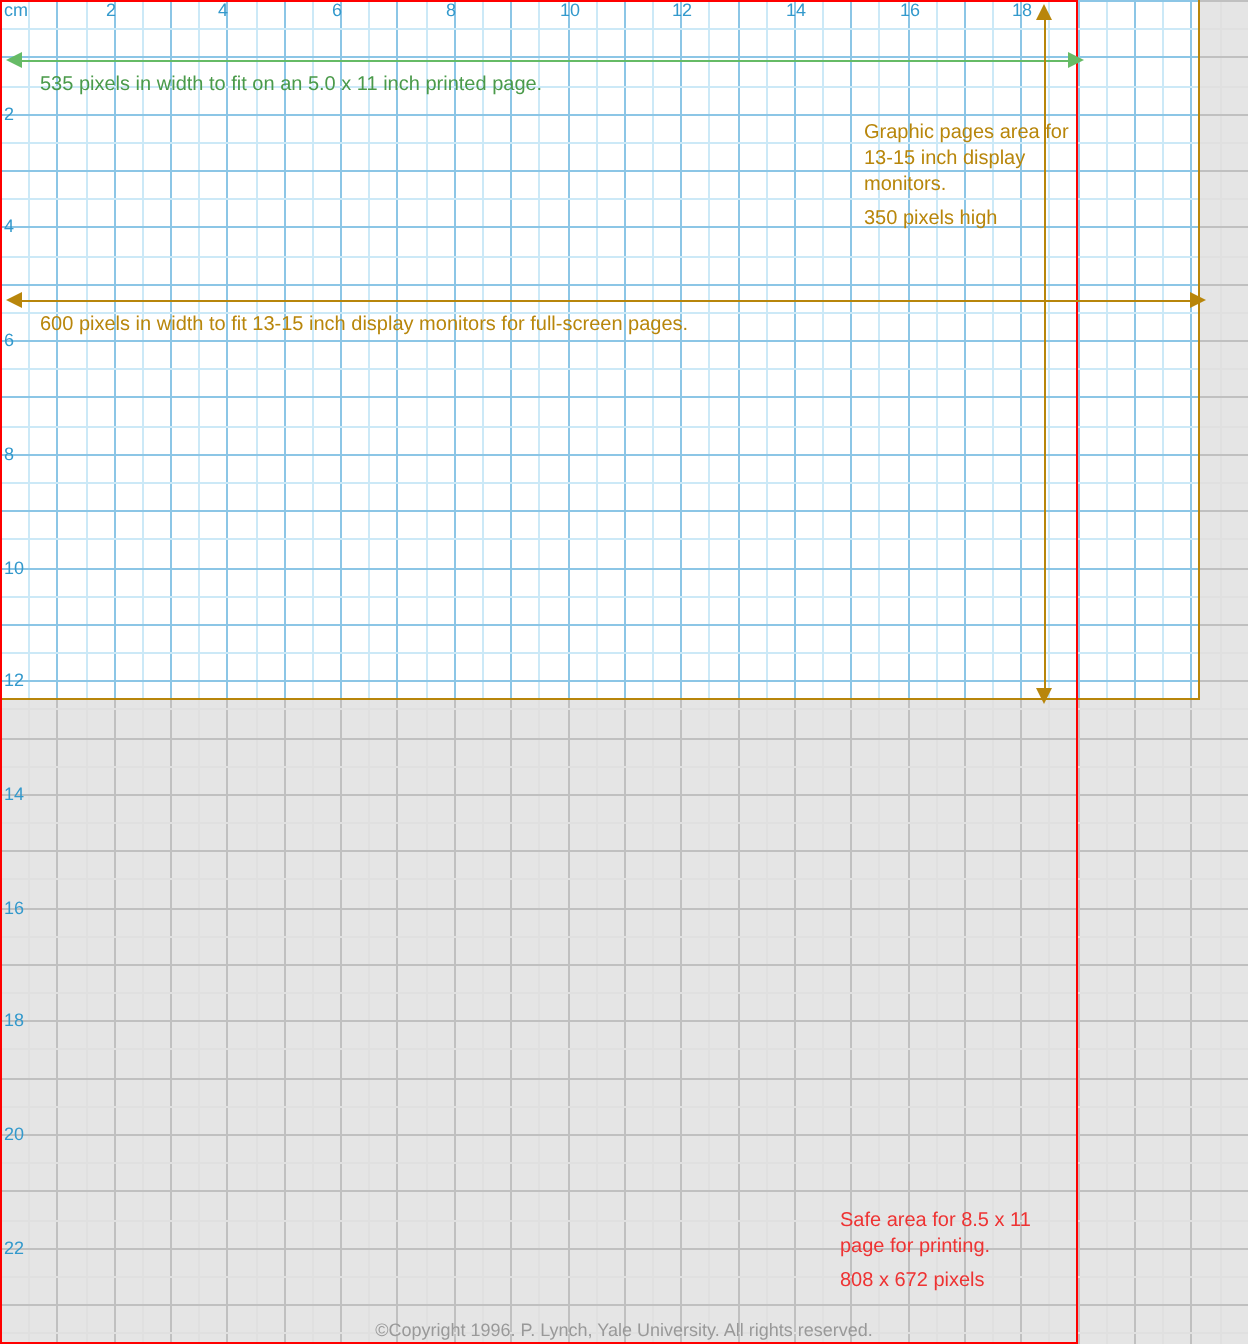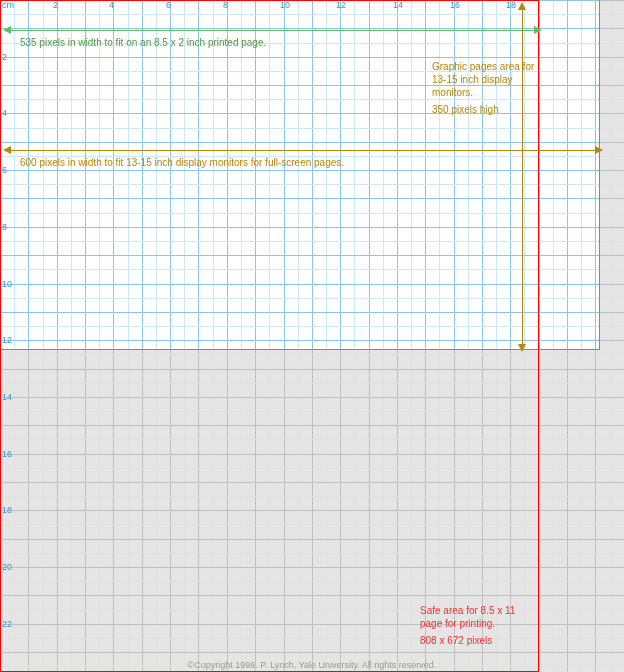--- a/index.html
+++ b/index.html
@@ -280,21 +280,21 @@
       <span class="tick-label" style="left: 2px; top: 619px;">22</span>
     </div>
 
   <div class="border-brown" style="left:0; top:0; width:600px; height:350px; border-left:none; border-top:none;"></div>
 
   <div class="border-red" style="left:0; top:0; width:539px; height:672px; border-left:1px solid #ff0000;"></div>
 
   <div class="arrow-line green-line" style="left:10px; top:30px; width:525px;"></div>
   <div class="arrowhead" style="left:3px; top:26px; border-top:4px solid transparent; border-bottom:4px solid transparent; border-right:8px solid #66bb66;"></div>
   <div class="arrowhead" style="left:534px; top:26px; border-top:4px solid transparent; border-bottom:4px solid transparent; border-left:8px solid #66bb66;"></div>
-  <div class="txt green-txt" style="left:20px; top:36px; width:500px;">535 pixels in width to fit on an 8.5 x 2 inch printed page.</div>
+  <div class="txt green-txt" style="left:20px; top:36px; width:500px;">535 pixels in width to fit on an 5.0 x 11 inch printed page.</div>
 
   <div class="arrow-line brown-line" style="left:10px; top:150px; width:586px;"></div>
   <div class="arrowhead" style="left:3px; top:146px; border-top:4px solid transparent; border-bottom:4px solid transparent; border-right:8px solid #b8860b;"></div>
   <div class="arrowhead" style="left:595px; top:146px; border-top:4px solid transparent; border-bottom:4px solid transparent; border-left:8px solid #b8860b;"></div>
   <div class="txt brown-txt" style="left:20px; top:156px; width:560px;">600 pixels in width to fit 13-15 inch display monitors for full-screen pages.</div>
 
   <div class="arrow-line-v brown-line" style="left:522px; top:8px; height:338px;"></div>
   <div class="arrowhead" style="left:518px; top:2px; border-left:4px solid transparent; border-right:4px solid transparent; border-bottom:8px solid #b8860b;"></div>
   <div class="arrowhead" style="left:518px; top:344px; border-left:4px solid transparent; border-right:4px solid transparent; border-top:8px solid #b8860b;"></div>
 

